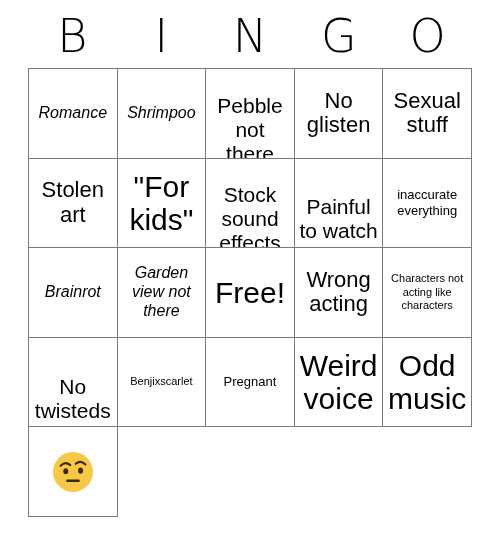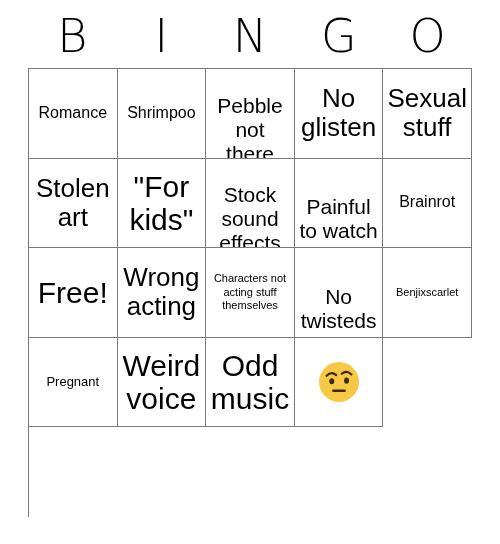--- a/index.html
+++ b/index.html
@@ -71,23 +71,23 @@
   }
   .cell-text {
     display: block;
     width: 100%;
     line-height: 1.12;
     word-wrap: break-word;
     hyphens: none;
   }
   .sz-xs .cell-text { font-size: 11px; line-height: 1.25; }
   .sz-s  .cell-text { font-size: 13px; line-height: 1.22; }
-  .sz-m  .cell-text { font-size: 16px; line-height: 1.18; }
+  .sz-m  .cell-text { font-size: 16px; line-height: 1.18; font-style: italic; }
   .sz-l  .cell-text { font-size: 21px; line-height: 1.14; margin-top: 33px; }
-  .sz-xl .cell-text { font-size: 26px; line-height: 1.12; }
+  .sz-xl .cell-text { font-size: 22px; line-height: 1.12; }
   .sz-xxl .cell-text { font-size: 30px; line-height: 1.1; }
 
   .emoji-cell { font-size: 38px; line-height: 1; }
   .emoji-svg { display: block; }
 </style>
 </head>
 <body>
 
 <div id="bingo-card">
 
@@ -120,31 +120,37 @@
       </div>
       <div class="cell sz-xxl">
         <span class="cell-text">"For kids"</span>
       </div>
       <div class="cell sz-l">
         <span class="cell-text">Stock sound effects</span>
       </div>
       <div class="cell sz-l">
         <span class="cell-text">Painful to watch</span>
       </div>
+      <div class="cell sz-s">
+        <span class="cell-text">inaccurate everything</span>
+      </div>
       <div class="cell sz-m">
         <span class="cell-text">Brainrot</span>
+      </div>
+      <div class="cell sz-m">
+        <span class="cell-text">Garden view not there</span>
       </div>
       <div class="cell sz-xxl">
         <span class="cell-text">Free!</span>
       </div>
       <div class="cell sz-xl">
         <span class="cell-text">Wrong acting</span>
       </div>
       <div class="cell sz-xs">
-        <span class="cell-text">Characters not acting stuff themselves</span>
+        <span class="cell-text">Characters not acting like characters</span>
       </div>
       <div class="cell sz-l">
         <span class="cell-text">No twisteds</span>
       </div>
       <div class="cell sz-xs">
         <span class="cell-text">Benjixscarlet</span>
       </div>
       <div class="cell sz-s">
         <span class="cell-text">Pregnant</span>
       </div>

